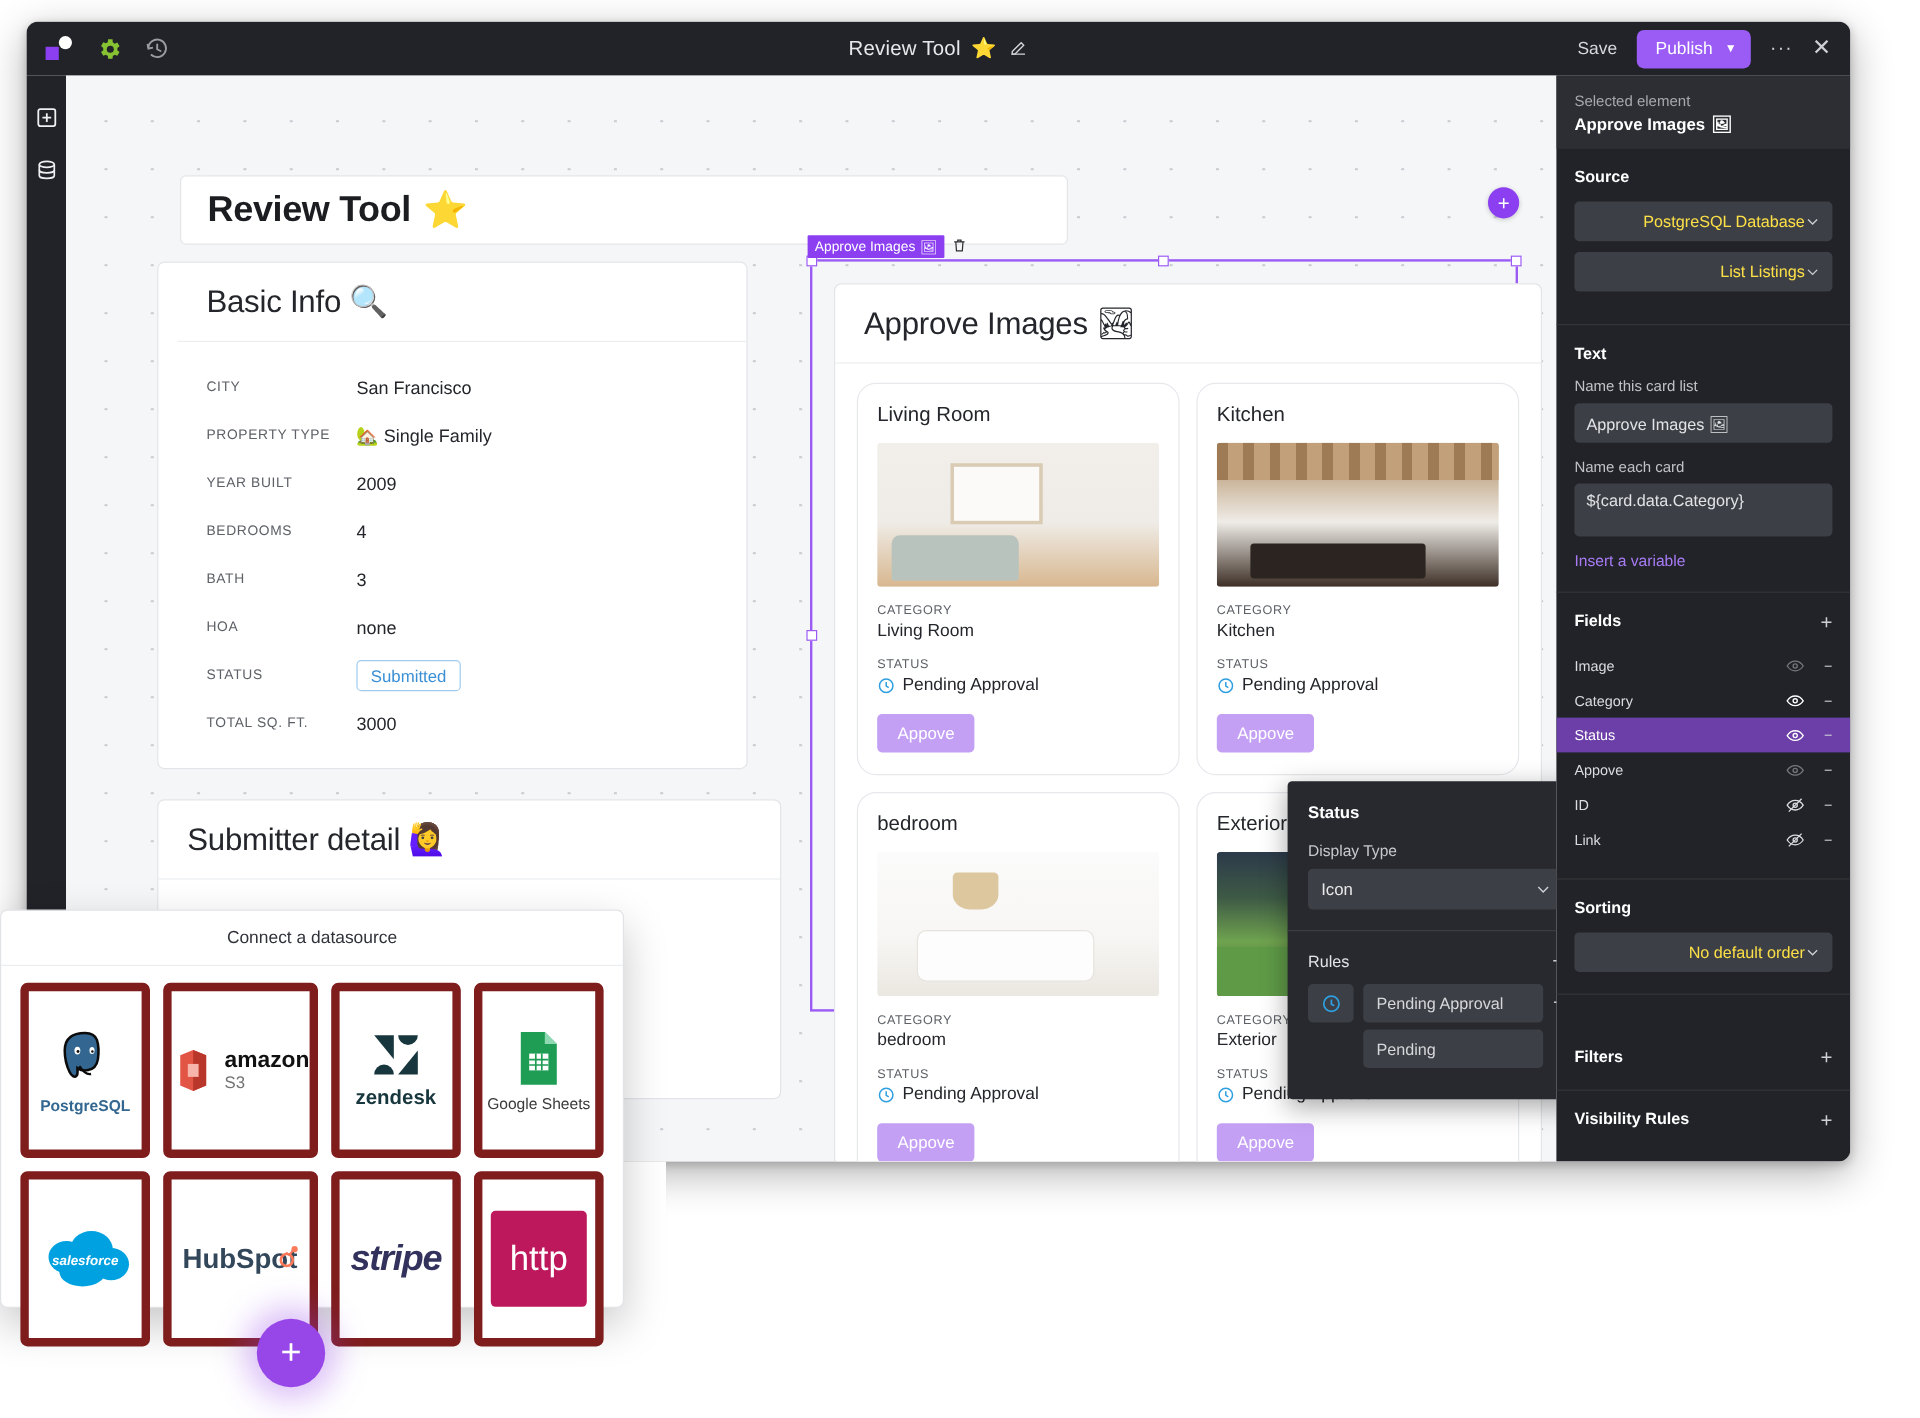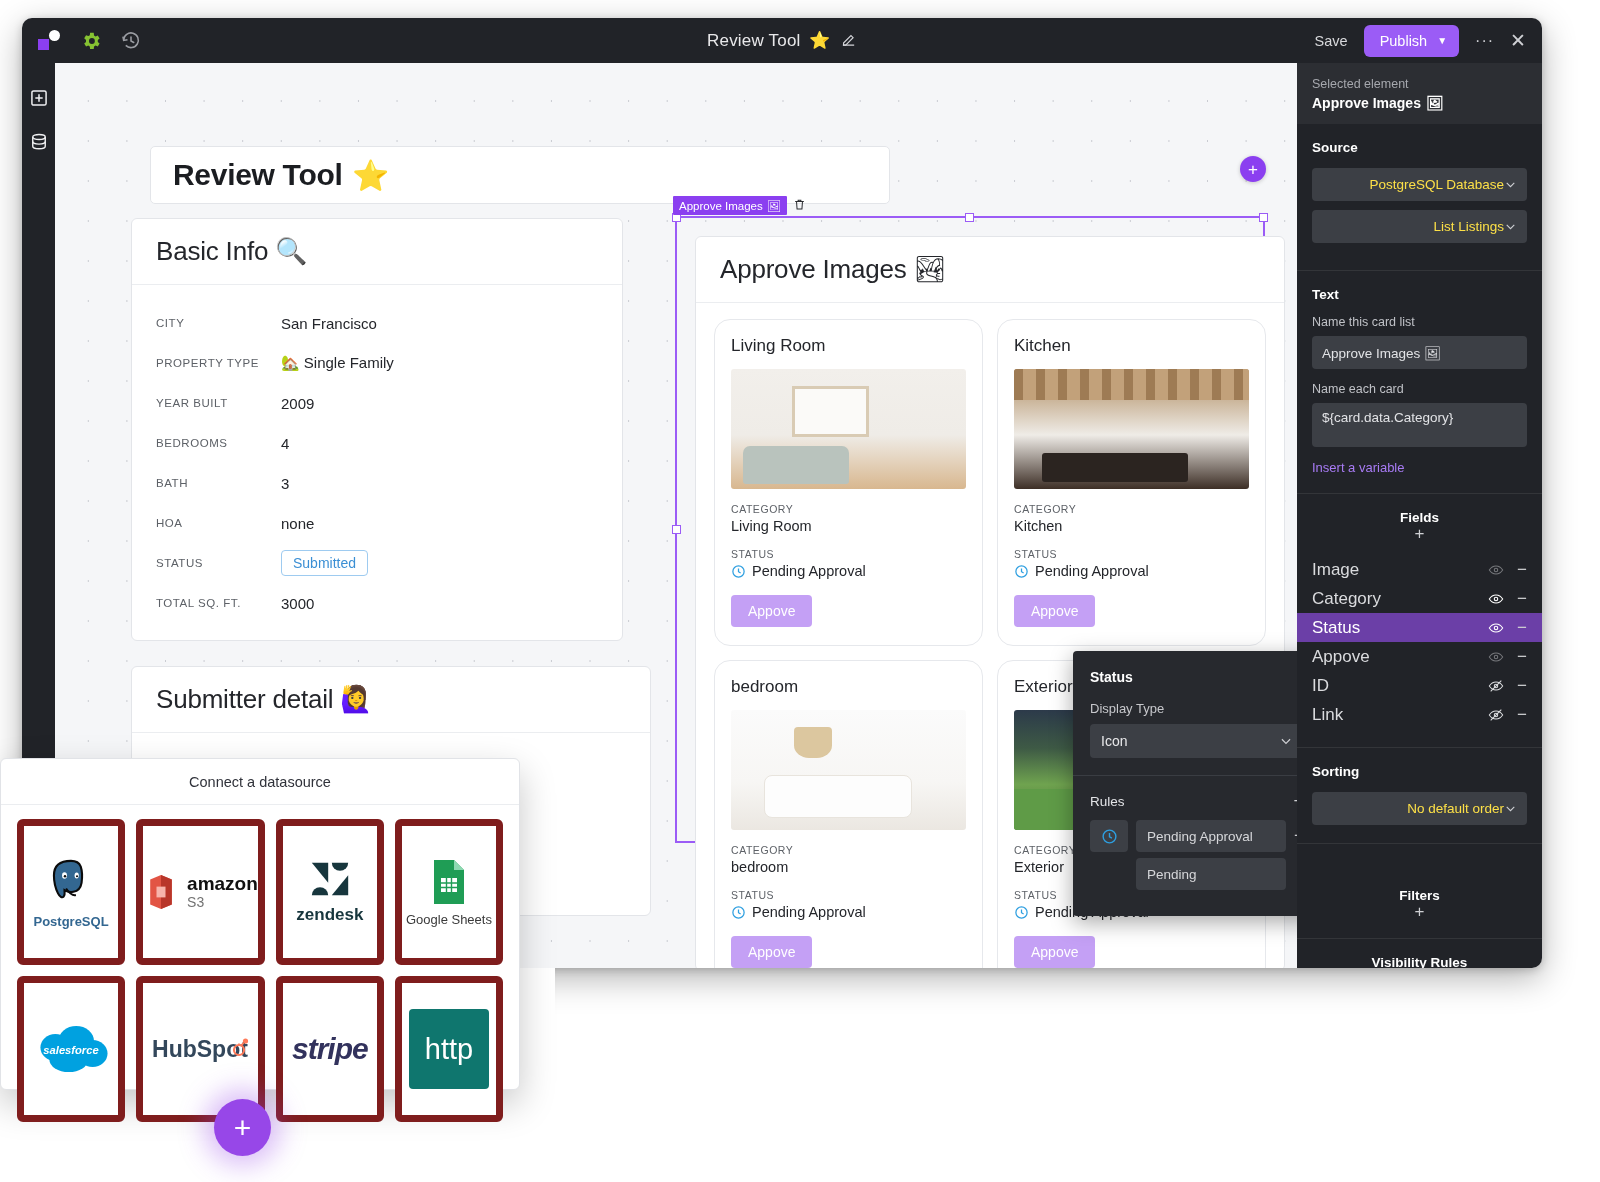--- a/index.html
+++ b/index.html
@@ -76,21 +76,21 @@
   }
   .page-title-box .t{ font-size:30px; font-weight:bold; color:#1b1d21; letter-spacing:-.3px; display:flex; gap:10px; align-items:center;}
 
   .add-fab{
     position:absolute; left:1185px; top:93px; width:26px; height:26px; border-radius:50%;
     background:#8b3ff0; color:#fff; display:flex; align-items:center; justify-content:center;
     font-size:17px; cursor:pointer; line-height:1; box-shadow:0 1px 4px rgba(0,0,0,.2);
   }
 
   
-  .basic-card{ position:absolute; left:76px; top:155px; width:492px; height:423px; }
+  .basic-card{ position:absolute; left:76px; top:155px; width:492px; height:423px;padding-left:16px; }
   .card-head{ height:66px; display:flex; align-items:center; padding:0 24px; border-bottom:1px solid #ebedf0; }
   .card-head .h{ font-size:26px; color:#24262b; display:flex; align-items:center; gap:7px; letter-spacing:-.2px;}
   .kv-list{ padding:18px 24px 10px 24px; }
   .kv-row{ display:flex; align-items:center; height:40px; }
   .kv-key{ width:125px; font-size:11.5px; letter-spacing:.55px; color:#5d6167; text-transform:uppercase; }
   .kv-val{ font-size:15px; color:#24262b; }
   .badge-submitted{
     display:inline-block; border:1px solid #9ecbf0; border-radius:4px; color:#3b8fd4;
     padding:4px 11px; font-size:14px; background:#fff;
   }
@@ -163,35 +163,35 @@
 
   
   .inspector{
     position:absolute; right:0; top:45px; width:245px; bottom:0; background:#212328; color:#e8e8ea; overflow:hidden;
   }
   .insp-top{ background:#2c2e33; padding:14px 15px 13px 15px; }
   .insp-top .lbl{ font-size:12.5px; color:#a6a8ae; }
   .insp-top .val{ font-size:14px; font-weight:bold; color:#fff; margin-top:4px; display:flex; align-items:center; gap:5px;}
   .insp-sec{ padding:16px 15px 18px 15px; border-bottom:1px solid #333539; }
   .insp-h{ font-size:13.5px; font-weight:bold; color:#fff; margin-bottom:13px; }
-  .insp-h-row{ display:flex; align-items:center; justify-content:space-between; margin-bottom:13px;flex-direction:column; }
+  .insp-h-row{ display:flex; justify-content:space-between; margin-bottom:13px; }
   .insp-plus{ font-size:17px; color:#cfd0d4; cursor:pointer; line-height:1; }
   .insp-select{
     background:#3c3f45; border-radius:4px; height:33px; display:flex; align-items:center;
     justify-content:flex-end; padding:0 10px; font-size:13.5px; color:#fde047; cursor:pointer; margin-bottom:9px;
   }
   .insp-flabel{ font-size:12.5px; color:#c0c2c7; margin-bottom:7px; }
   .insp-input{
     background:#3c3f45; border-radius:4px; min-height:33px; display:flex; align-items:center;
     padding:7px 10px; font-size:13.5px; color:#e2e3e6; margin-bottom:13px; cursor:text;
   }
   .insp-input.tall{ min-height:44px; align-items:flex-start; }
   .insp-link{ color:#a87bf5; font-size:13px; cursor:pointer; }
   .field-row{
-    display:flex; align-items:center; height:29px; padding:0 15px; margin:0 -15px; font-size:17px; color:#dadbde;
+    display:flex; align-items:center; height:29px; padding:0 15px; margin:0 -15px; font-size:12px; color:#dadbde;
     cursor:pointer;
   }
   .field-row.active{ background:#6b3fa7; color:#fff; }
   .field-row .nm{ flex:1; }
   .field-row .eye{ width:26px; display:flex; justify-content:center; cursor:pointer; }
   .field-row .mn{ width:18px; text-align:right; color:#cfd0d4; cursor:pointer; }
   .eye-dim{ opacity:.45; }
 
   
   .ds-modal{
@@ -696,21 +696,21 @@
             <path d="M10 8V6.5M14.6 5.8L11.8 9" stroke="#ff7a59" stroke-width="1.8"></path>
           </svg>
         </div>
       </div>
 
       <div class="ds-tile">
         <div style="font-size:30px;font-weight:bold;color:#32325d;font-style:italic;letter-spacing:-1px;">stripe</div>
       </div>
 
       <div class="ds-tile">
-        <div style="width:80px;height:80px;background:#0f766e;border-radius:4px;display:flex;align-items:center;justify-content:center;color:#fff;font-size:29px;">http</div>
+        <div style="width:80px;height:80px;background:#be185d;border-radius:4px;display:flex;align-items:center;justify-content:center;color:#fff;font-size:29px;">http</div>
       </div>
 
     </div>
   </div>
 
   <div class="fab-bottom">+</div>
 
 </div>
 
 </body></html>

